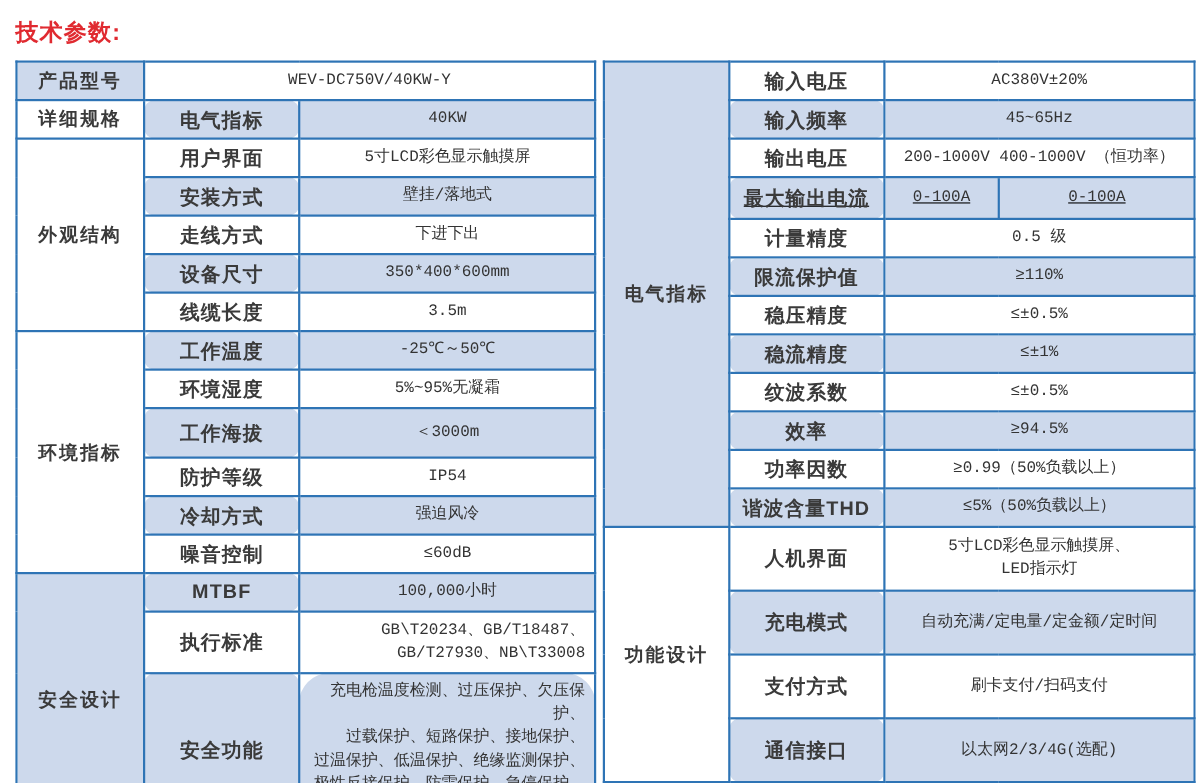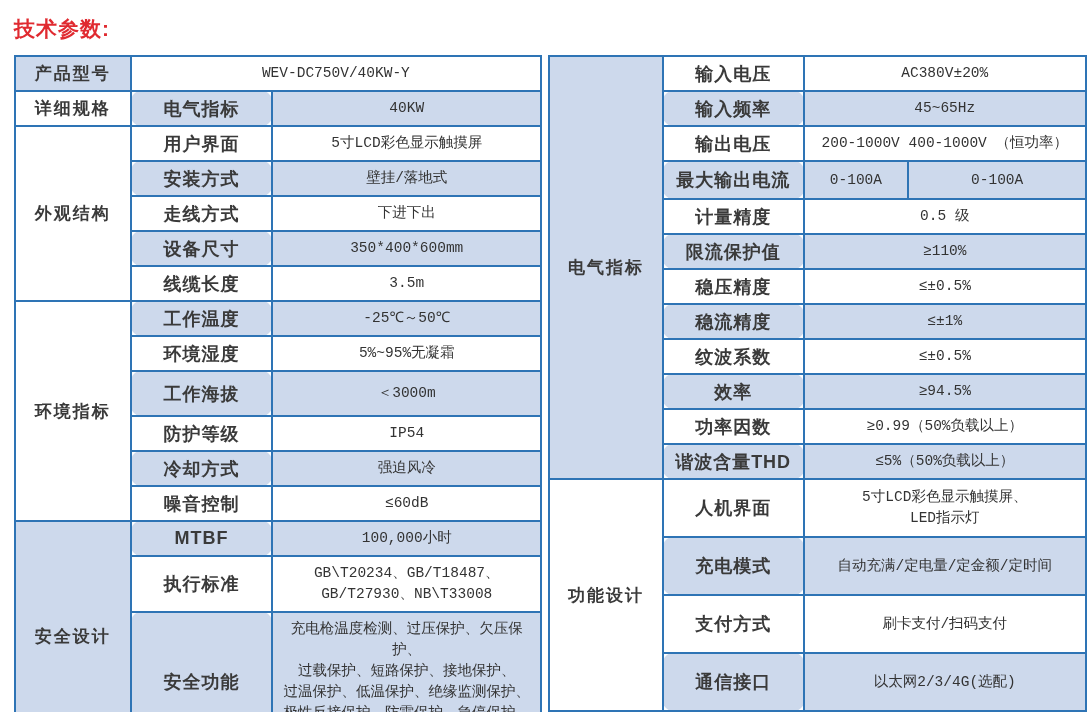--- a/index.html
+++ b/index.html
@@ -58,21 +58,21 @@
   td.value {
     font-family: "Liberation Mono", "DejaVu Sans Mono", monospace;
     font-size: 14.5px;
     color: var(--value-ink);
     white-space: pre-line;
     line-height: 21px;
     padding: 6px 8px;
   }
   .band-blue  { background: var(--band-blue); }
   .band-white { background: var(--band-white); }
-  .align-left { text-align: center; padding-left: 10px; }
+  .align-left { text-align: right; padding-left: 10px; border-radius: 27px; }
 </style>
 </head>
 <body>
 
 <div class="page">
   <div class="page-title">技术参数:</div>
   <div class="tables" id="tables">
       <table>
         <colgroup>
           <col style="width: 116px;">
@@ -169,21 +169,21 @@
             <td class="value band-white" colspan="2">AC380V±20%</td>
           </tr>
           <tr style="height: 33px;">
             <td class="name band-blue">输入频率</td>
             <td class="value band-blue" colspan="2">45~65Hz</td>
           </tr>
           <tr style="height: 33px;">
             <td class="name band-white">输出电压</td>
             <td class="value band-white" colspan="2">200-1000V 400-1000V （恒功率）</td>
           </tr>
-          <tr style="height: 38px;">
+          <tr style="height: 38px; text-decoration: underline;">
             <td class="name band-blue">最大输出电流</td>
             <td class="value band-blue">0-100A</td>
             <td class="value band-blue">0-100A</td>
           </tr>
           <tr style="height: 33px;">
             <td class="name band-white">计量精度</td>
             <td class="value band-white" colspan="2">0.5 级</td>
           </tr>
           <tr style="height: 33px;">
             <td class="name band-blue">限流保护值</td>

